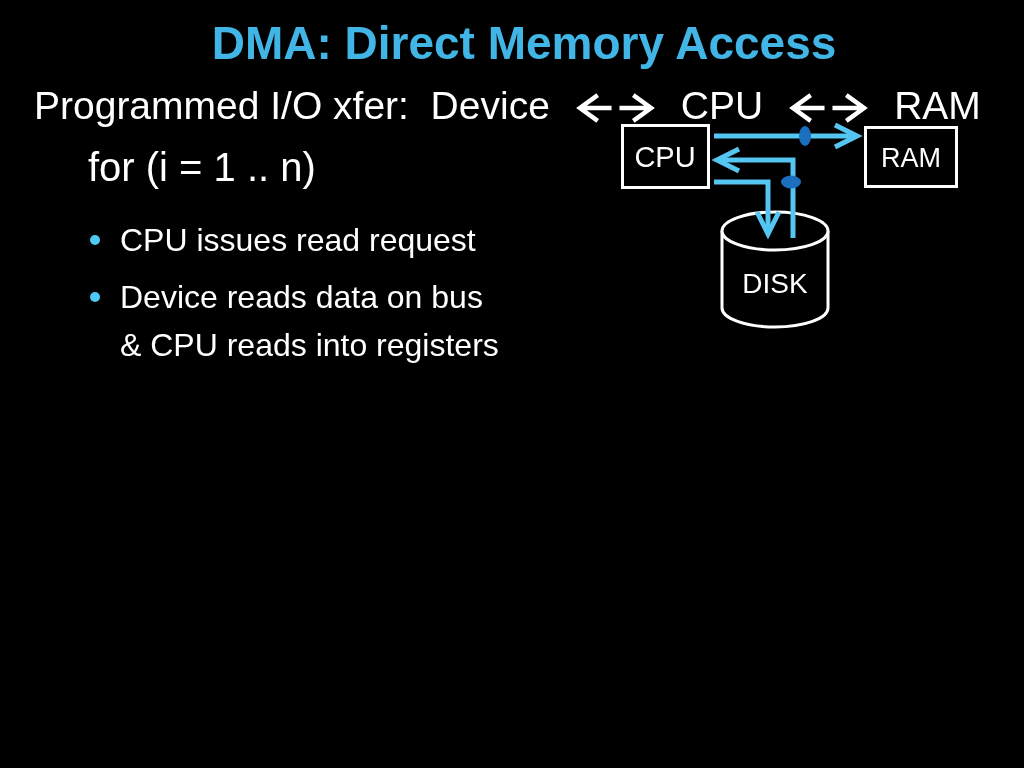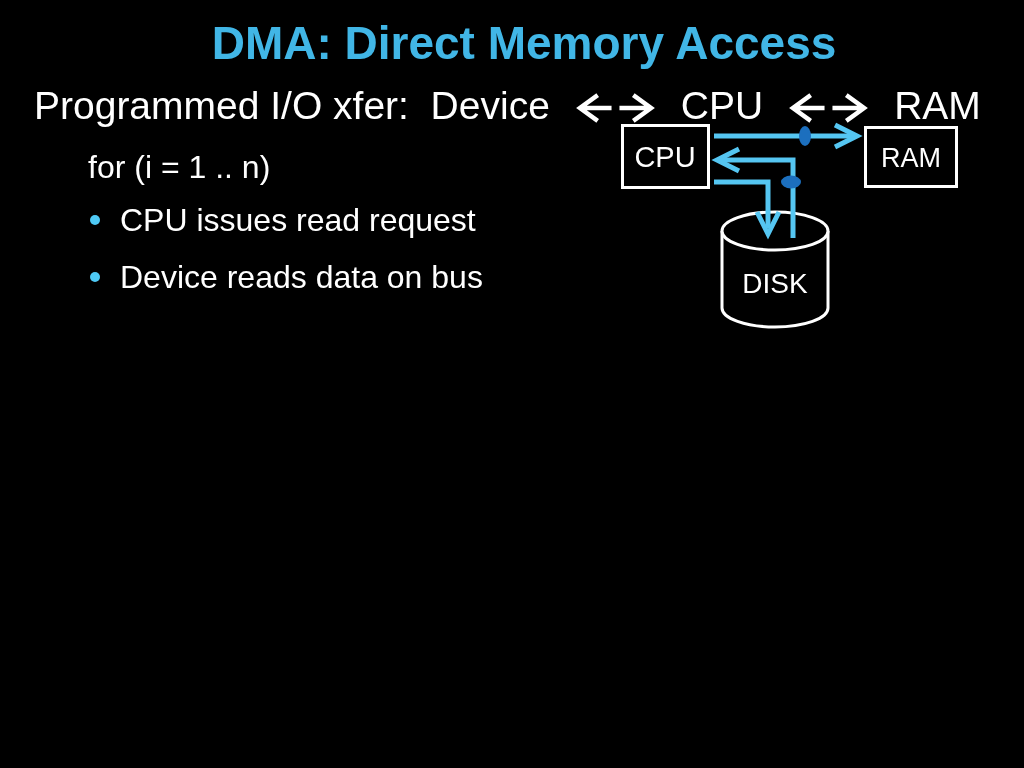--- a/index.html
+++ b/index.html
@@ -11,21 +11,21 @@
     position:absolute;top:16px;left:12px;width:100%;text-align:center;
     font-size:46px;font-weight:bold;color:#41b6e6;letter-spacing:0px;
   }
   .subtitle{
     position:absolute;left:34px;top:84px;display:flex;align-items:center;
     column-gap:22px;font-size:39px;color:#fff;white-space:pre;
   }
   .arrow-pair{display:block;margin-top:4px;}
   .arrow-pair path{stroke:#fff;stroke-width:4.5;fill:none;stroke-linejoin:miter;}
   .content{position:absolute;left:88px;top:146px;}
-  .for-line{font-size:32px;line-height:42px;margin-bottom:8px;color:#fff;}
+  .for-line{font-size:40px;line-height:42px;margin-bottom:28px;color:#fff;}
   .bullets{margin:0;padding:0;list-style:none;}
   .bullets li{display:flex;margin-bottom:9px;}
   .bullets li:first-child{text-align:center;}
   .dot{
     width:32px;flex:0 0 32px;position:relative;
   }
   .dot::before{
     content:"";position:absolute;left:2px;top:19px;width:10px;height:10px;
     border-radius:50%;background:#4ec9f5;
   }
@@ -62,20 +62,21 @@
     <div class="for-line">for (i = 1 .. n)</div>
     <ul class="bullets">
       <li>
         <span class="dot"></span>
         <span class="btext">CPU issues read request</span>
       </li>
       <li>
         <span class="dot"></span>
         <span class="btext">
           <span>Device reads data on bus</span><br>
+          <span>&amp; CPU reads into registers</span>
         </span>
       </li>
     </ul>
   </div>
 
   <svg class="diagram" width="1024" height="768" viewBox="0 0 1024 768">
 
     <g>
       <path class="cyl" d="M 722 231 V 308 A 53 19 0 0 0 828 308 V 231"></path>
       <ellipse class="cyl" cx="775" cy="231" rx="53" ry="19"></ellipse>

